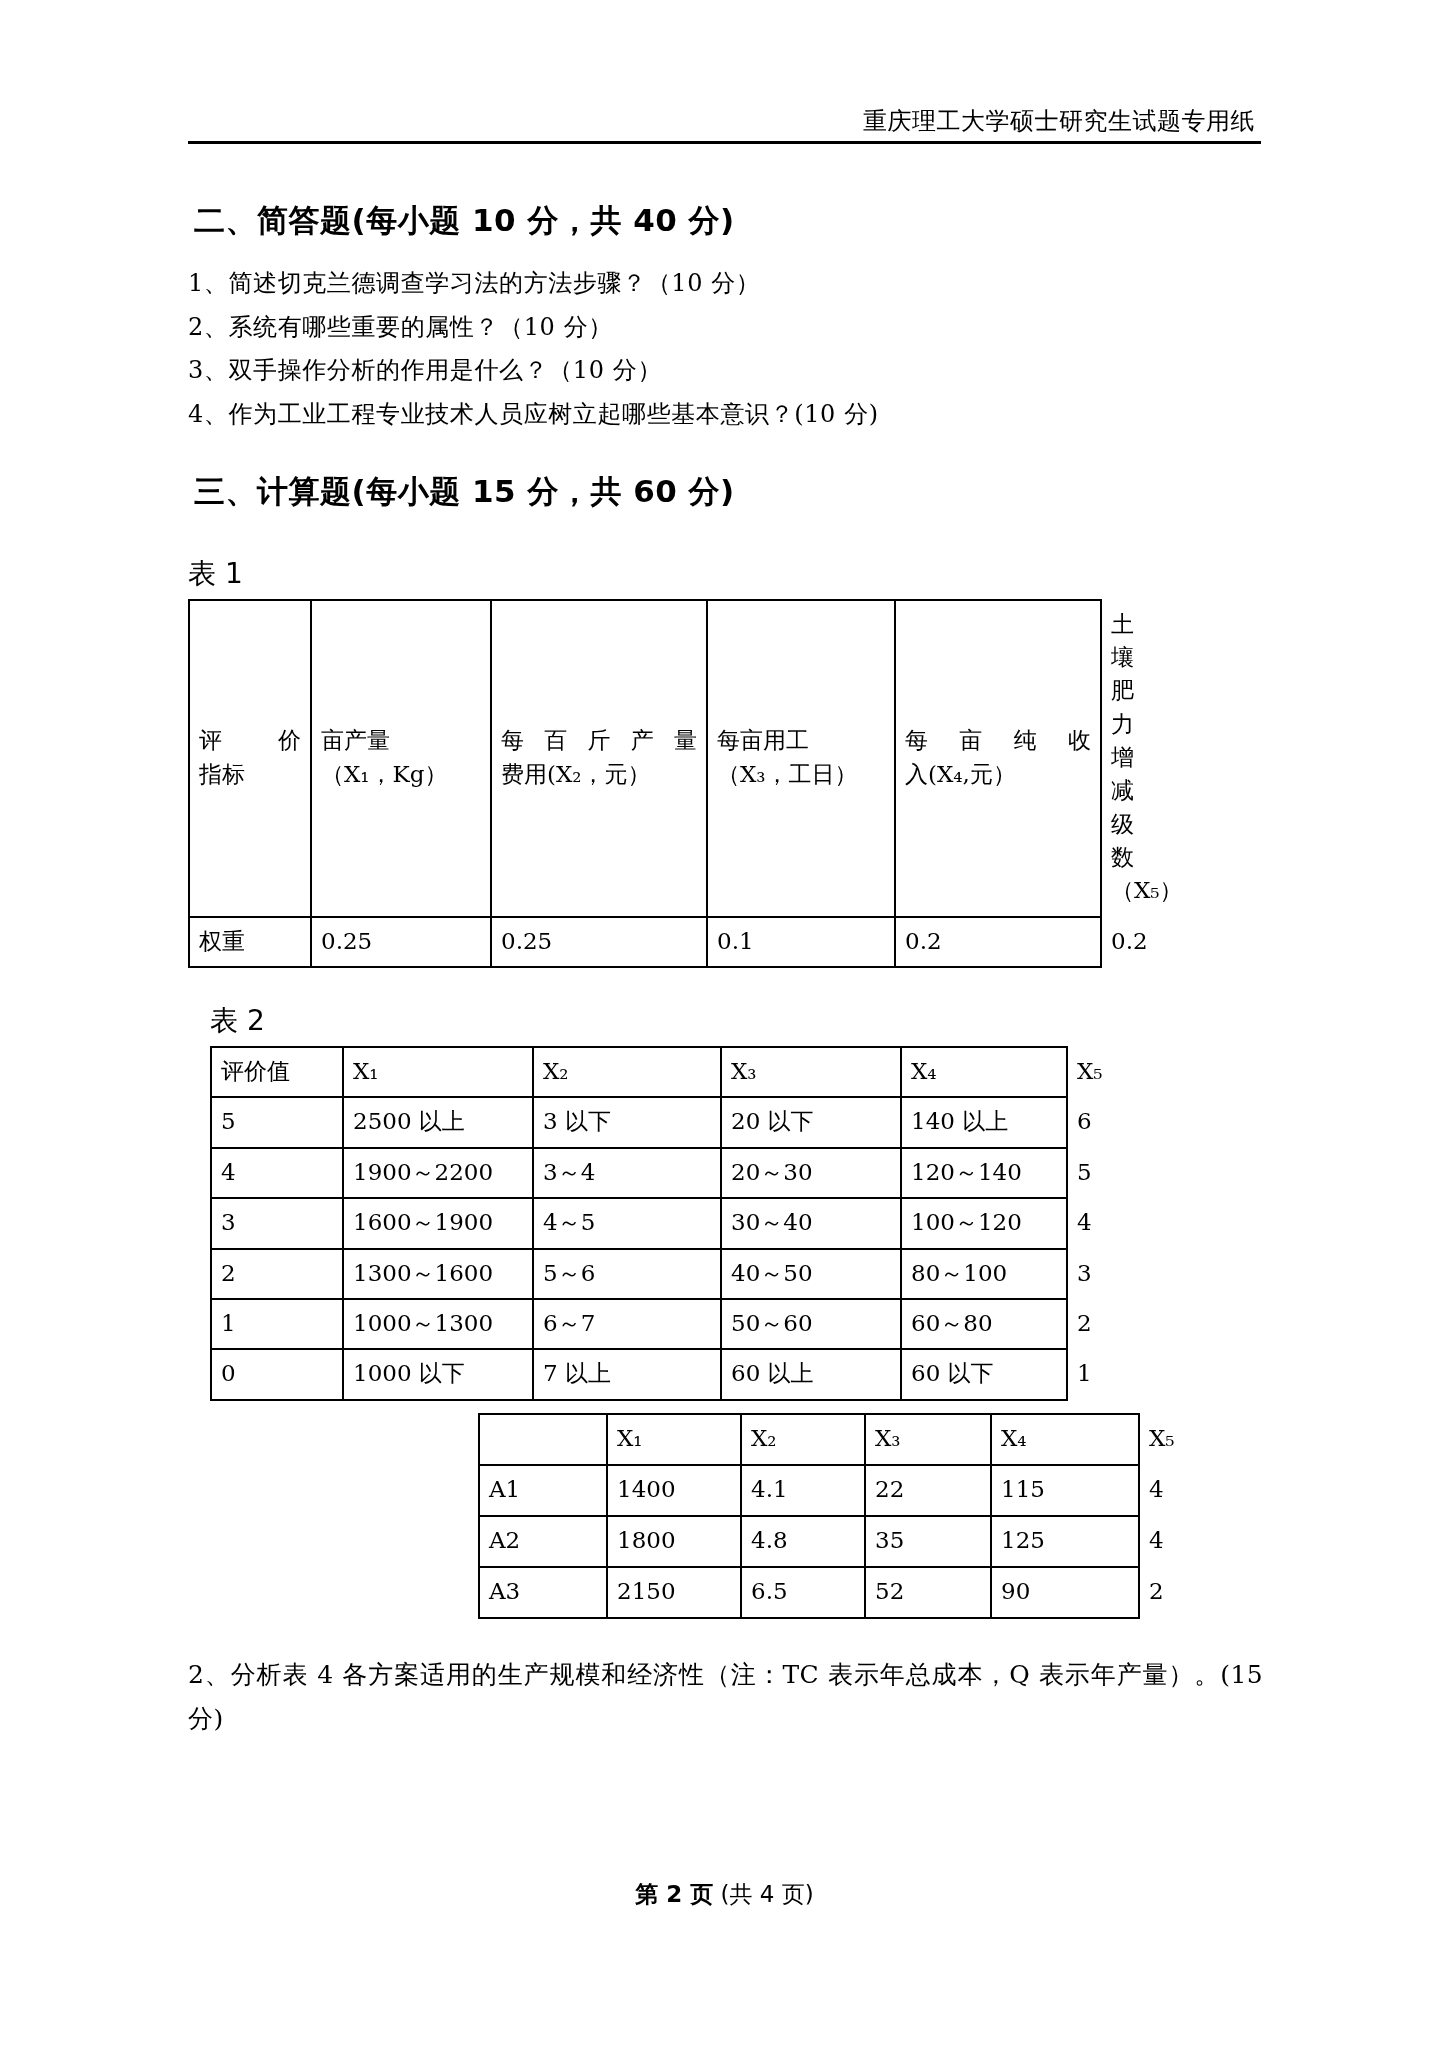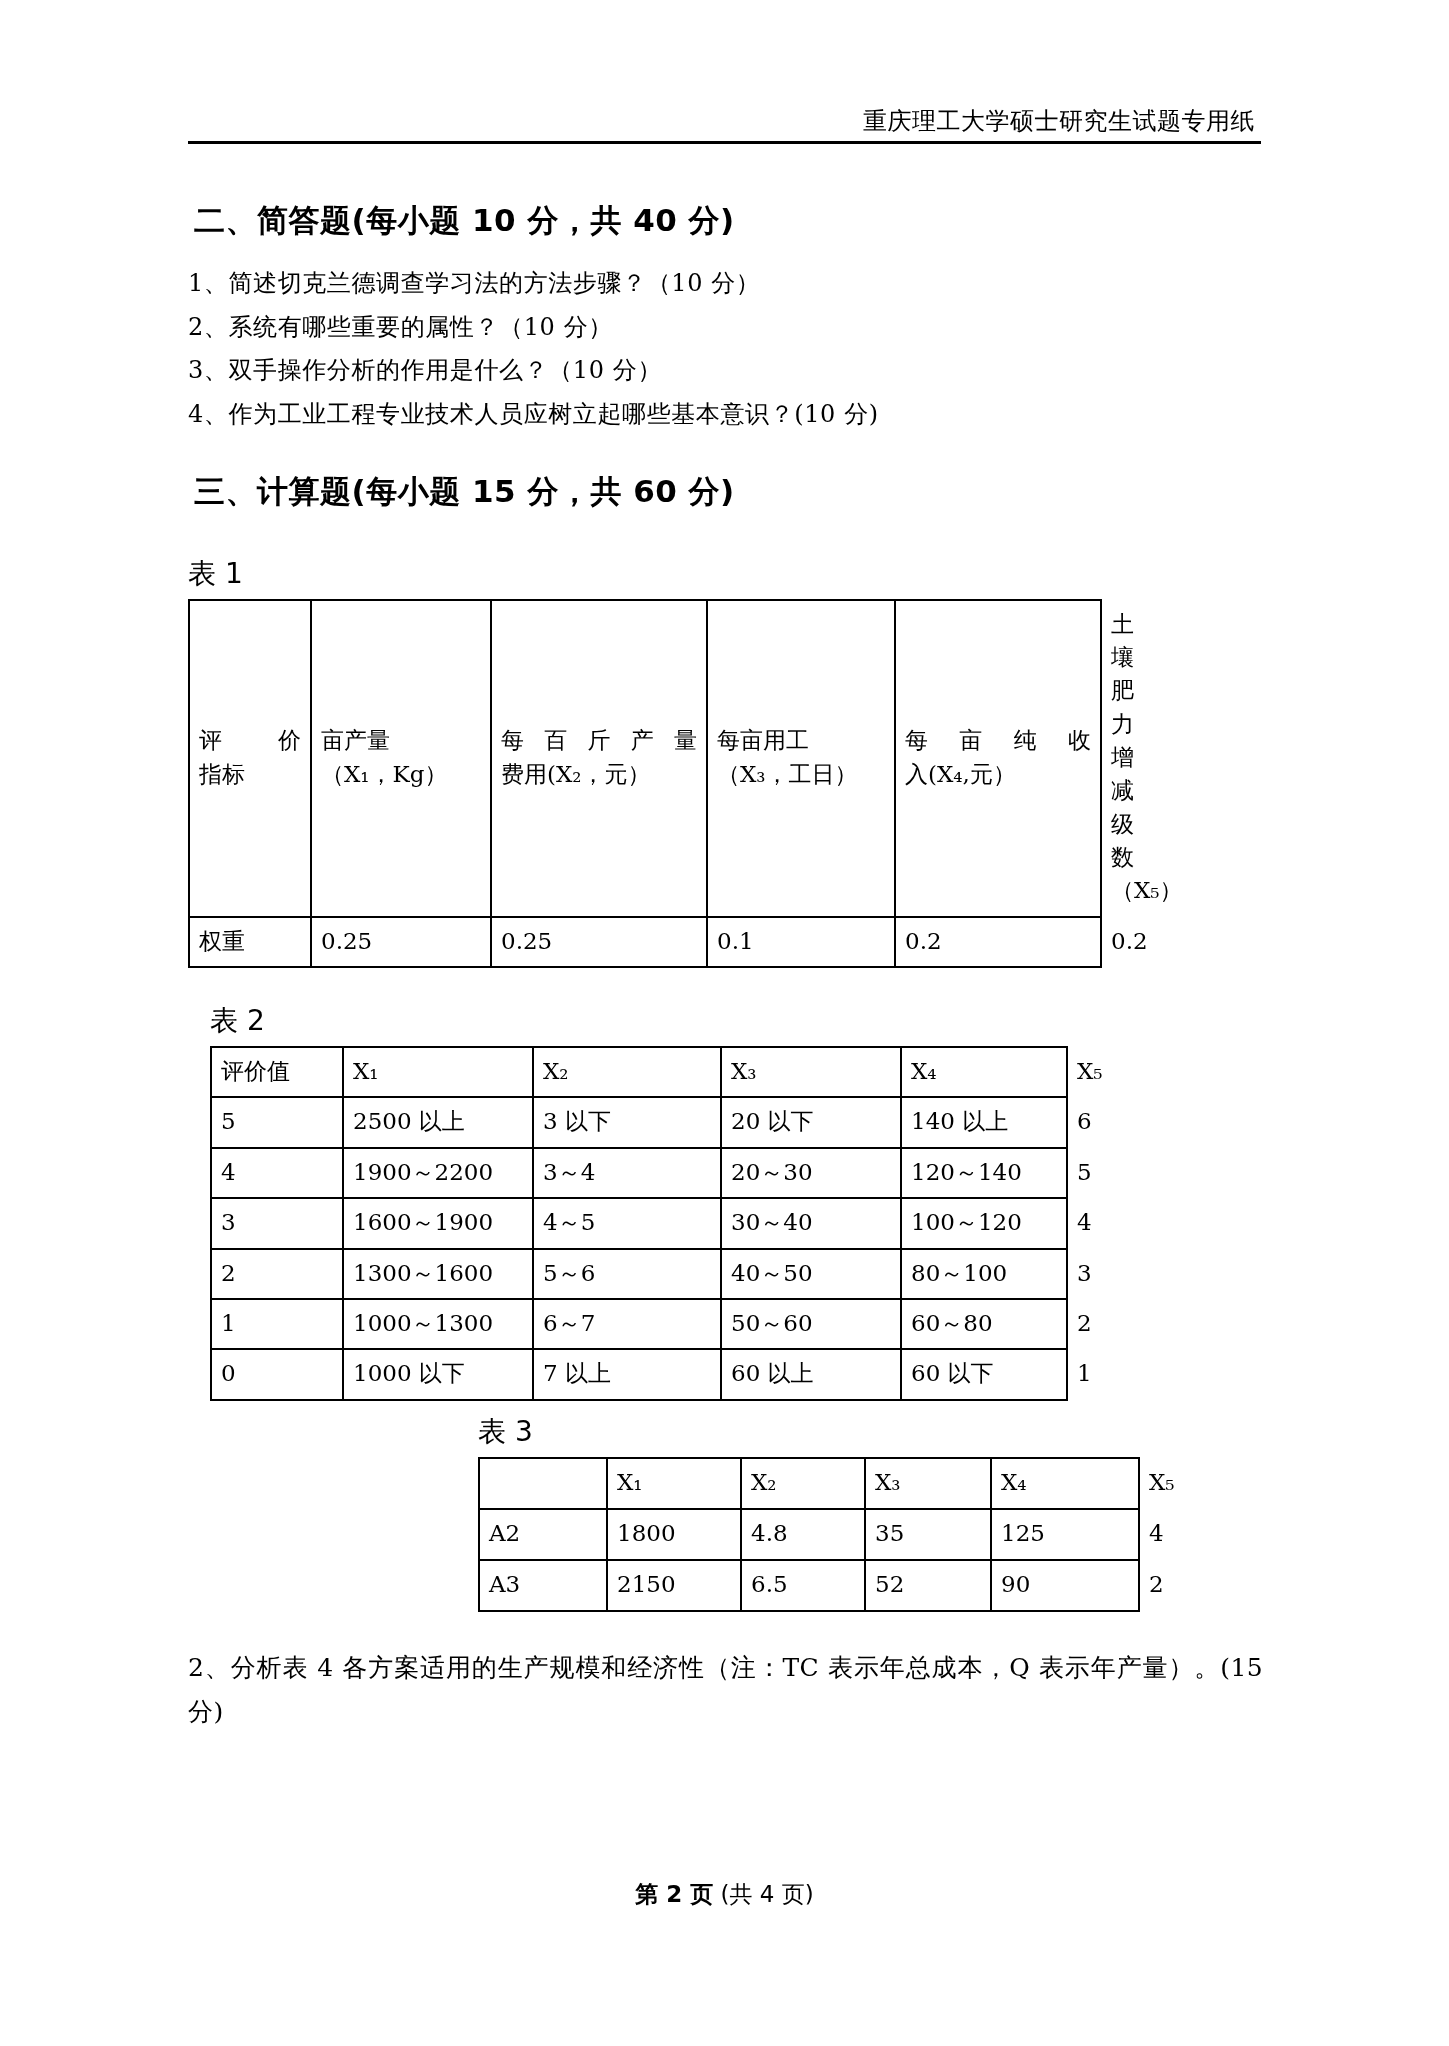--- a/index.html
+++ b/index.html
@@ -279,32 +279,39 @@
               <td>60 以下</td>
               <td>1</td>
             </tr>
           </tbody>
       </table>
     </div>
 
     <div class="spacer-sm"></div>
 
     <div class="t3-wrap">
-      <div class="tbl-caption">表 3</div>
       <table class="exam t3">
         <tbody id="t3-body">
             <tr>
               <td></td>
               <td>X₁</td>
               <td>X₂</td>
               <td>X₃</td>
               <td>X₄</td>
               <td>X₅</td>
             </tr>
             <tr>
+              <td>A1</td>
+              <td>1400</td>
+              <td>4.1</td>
+              <td>22</td>
+              <td>115</td>
+              <td>4</td>
+            </tr>
+            <tr>
               <td>A2</td>
               <td>1800</td>
               <td>4.8</td>
               <td>35</td>
               <td>125</td>
               <td>4</td>
             </tr>
             <tr>
               <td>A3</td>
               <td>2150</td>

